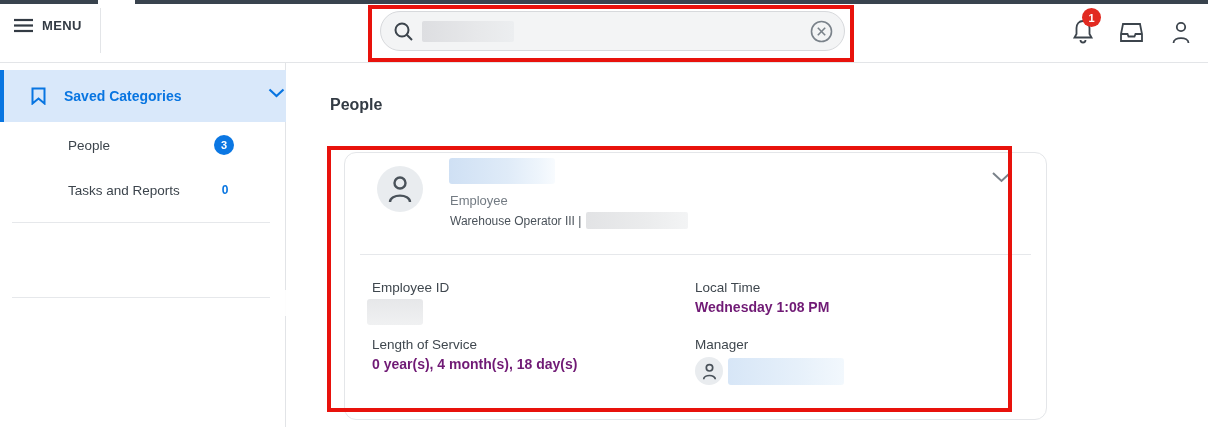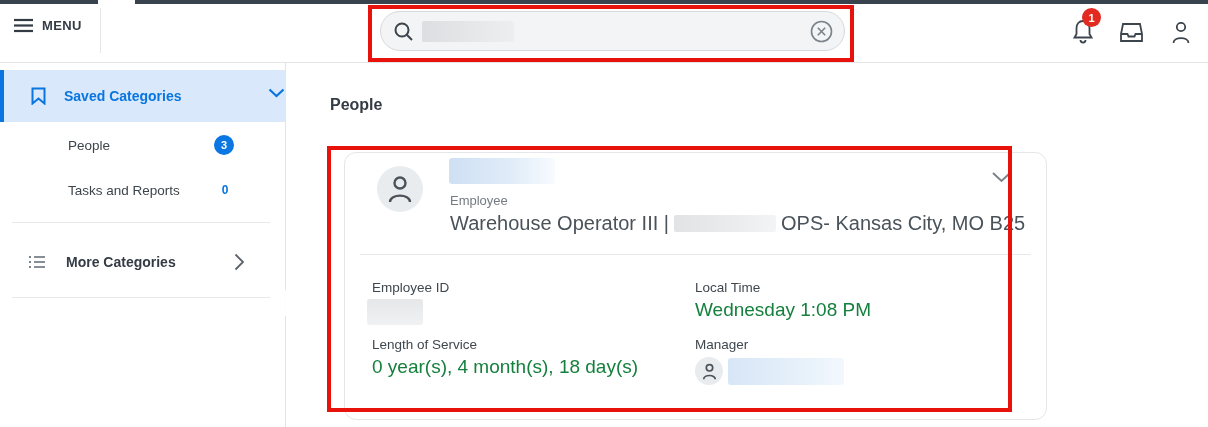--- a/index.html
+++ b/index.html
@@ -72,28 +72,28 @@
     border:4px solid #e8120c; z-index:30; pointer-events:none; }
 
   .avatar-lg { position:absolute; left:32px; top:13px; width:46px; height:46px; border-radius:50%;
     background:#e9ecef; display:flex; align-items:center; justify-content:center; }
   .avatar-sm { position:absolute; left:350px; top:204px; width:28px; height:28px; border-radius:50%;
     background:#e9ecef; display:flex; align-items:center; justify-content:center; }
   .name-blur { position:absolute; left:104px; top:5px; width:106px; height:26px; border-radius:3px;
     background:linear-gradient(90deg,#cfe0f4,#dfebf8 55%,#eef5fc 85%,#f8fbfe); }
   .ptype { position:absolute; left:105px; top:40px; font-size:13px; color:#737b83; }
   .jobline { position:absolute; left:105px; top:59px; display:flex; align-items:center; gap:5px;
-    font-size:20px; color:#4a525a; }
+    font-size:12px; color:#4a525a; }
   .job-blur { width:102px; height:17px; border-radius:2px;
     background:linear-gradient(90deg,#e2e3e5,#ebeced 60%,#f3f4f5); }
   .card-chevron { position:absolute; left:646px; top:18px; cursor:pointer; }
   .card-divider { position:absolute; left:15px; right:15px; top:101px; height:1px; background:#e6e8eb; }
 
   .fld-label { position:absolute; font-size:13.5px; font-weight:normal; color:#3f474e; }
-  .fld-value { position:absolute; font-size:19px; color:#15803d; }
+  .fld-value { position:absolute; font-size:14px; color:#701a75;font-weight:bold; }
   .empid-blur { position:absolute; left:22px; top:146px; width:56px; height:26px; border-radius:3px;
     background:linear-gradient(180deg,#e6e7e9,#f0f1f2); }
   .mgr-blur { position:absolute; left:383px; top:205px; width:116px; height:27px; border-radius:3px;
     background:linear-gradient(90deg,#d7e6f7,#e6f0fa 60%,#f2f8fd); }
   svg { display:block; }
 </style>
 </head>
 <body>
 
 <div class="stage">
@@ -177,61 +177,40 @@
       <span class="pill-count">3</span>
     </div>
 
     <div class="side-item" style="top:113px;">
       <span class="txt">Tasks and Reports</span>
       <span class="zero-count">0</span>
     </div>
 
     <div class="side-divider" style="top:159px;"></div>
 
-    <div class="row-more">
-      <span class="lst">
-        <svg width="18" height="16" viewBox="0 0 18 16">
-            <g stroke="#7a828a" stroke-width="1.8">
-              <line x1="1" y1="3" x2="3" y2="3"></line>
-              <line x1="6" y1="3" x2="17" y2="3"></line>
-              <line x1="1" y1="8" x2="3" y2="8"></line>
-              <line x1="6" y1="8" x2="17" y2="8"></line>
-              <line x1="1" y1="13" x2="3" y2="13"></line>
-              <line x1="6" y1="13" x2="17" y2="13"></line>
-            </g>
-          </svg>
-      </span>
-      <span class="txt">More Categories</span>
-      <span class="chev">
-        <svg width="11" height="18" viewBox="0 0 11 18">
-            <polyline points="1.5,1.5 9,9 1.5,16.5" fill="none" stroke="#5a626a" stroke-width="1.8"></polyline>
-          </svg>
-      </span>
-    </div>
 
     <div class="side-divider" style="top:234px;"></div>
     <div class="smudge"></div>
   </div>
 
   <div class="main">
     <div class="page-title">People</div>
 
     <div class="card">
       <div class="avatar-lg">
         <svg width="26" height="28" viewBox="0 0 26 28">
             <circle cx="13" cy="8" r="5.5" fill="none" stroke="#4a525a" stroke-width="2.4"></circle>
             <path d="M3 27 C3 18.5 23 18.5 23 27" fill="none" stroke="#4a525a" stroke-width="2.4"></path>
           </svg>
       </div>
       <div class="name-blur"></div>
       <div class="ptype">Employee</div>
       <div class="jobline">
         <span>Warehouse Operator III |</span>
         <span class="job-blur"></span>
-        <span>OPS- Kansas City, MO B25</span>
       </div>
       <div class="card-chevron">
         <svg width="21" height="12" viewBox="0 0 21 12">
             <polyline points="2,2 10.5,10 19,2" fill="none" stroke="#7a828a" stroke-width="2"></polyline>
           </svg>
       </div>
       <div class="card-divider"></div>
 
       <div class="fld-label" style="left:27px; top:127px;">Employee ID</div>
       <div class="empid-blur"></div>

